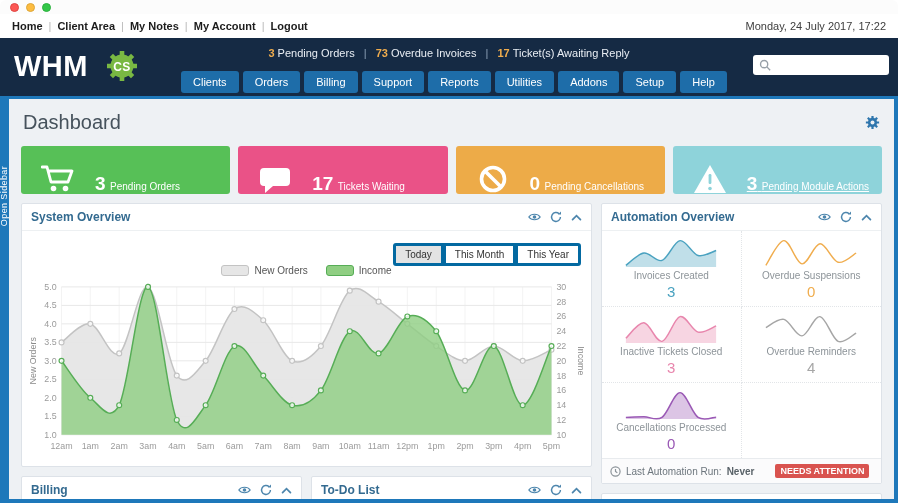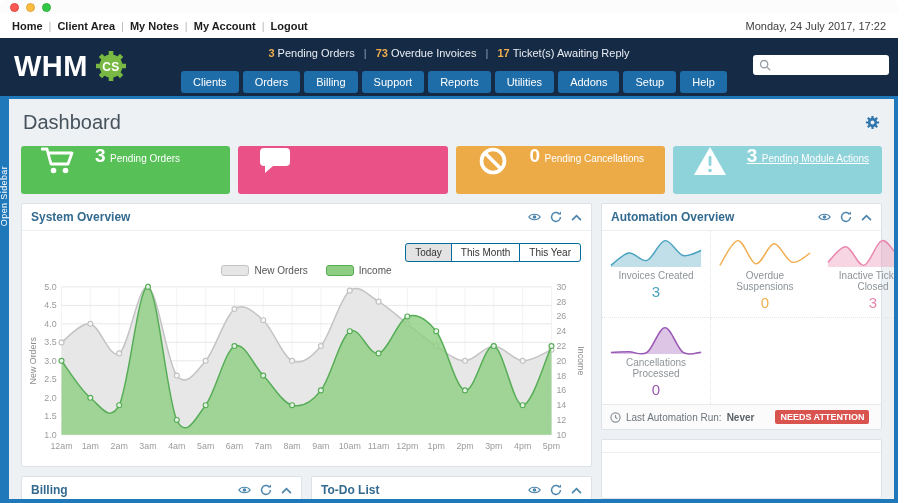--- a/index.html
+++ b/index.html
@@ -18,21 +18,21 @@
 
   
   .menubar{height:24px;display:flex;align-items:center;padding:0 12px;font-size:11px;background:#fff}
   .menubar .links{display:flex;gap:6px;align-items:center}
   .menubar .links a{color:#1c1c1c;font-weight:bold;text-decoration:none;cursor:pointer}
   .menubar .sep{color:#b9b9b9}
   .menubar .date{margin-left:auto;color:#3d3d3d}
 
   
   .darkhead{position:relative;height:58px;background:#152a44}
-  .logo{position:absolute;left:14px;top:11px;display:flex;align-items:center;gap:6px;color:#fff;
+  .logo{position:absolute;left:14px;top:11px;display:flex;align-items:center;gap:17px;color:#fff;
         font-size:29px;font-weight:bold;letter-spacing:.5px;cursor:pointer}
   .alerts{position:absolute;left:170px;right:170px;top:9px;text-align:center;font-size:11px;color:#e9eef4;white-space:nowrap}
   .alerts a{color:#e9eef4;text-decoration:none;cursor:pointer}
   .alerts b{color:#f0ad4e;margin-right:3px}
   .alerts .sep{color:#8ba0b6;margin:0 6px}
   .search{position:absolute;right:9px;top:17px;width:136px;height:20px;background:#fff;border-radius:3px;
           display:flex;align-items:center;padding:0 6px;gap:4px}
   .search input{border:none;outline:none;flex:1;min-width:0;font-size:11px;background:transparent;font-family:inherit}
   .nav{position:absolute;left:181px;bottom:3px;display:flex;gap:4px}
   .nav a{background:#1e6da9;color:#fff;font-size:11px;padding:5px 12px;border-radius:3px;text-decoration:none;cursor:pointer}
@@ -43,49 +43,49 @@
                justify-content:center;color:#fff;font-size:9px;cursor:pointer;z-index:3}
   .opensidebar span{transform:rotate(-90deg);white-space:nowrap;display:block;letter-spacing:.4px}
   .inner{position:relative;width:100%;height:100%;background:#eef1f4;overflow:hidden;padding:8px 12px}
 
   .pagehead{display:flex;align-items:center;justify-content:space-between;padding:4px 2px 12px}
   .pagehead h1{font-size:20px;font-weight:400;color:#46525c}
   .gearbtn{cursor:pointer}
 
   
   .stats{display:grid;grid-template-columns:repeat(4,1fr);gap:8px;margin-bottom:9px}
-  .stat{height:48px;border-radius:3px;color:#fff;display:flex;align-items:flex-start;cursor:pointer}
+  .stat{height:48px;border-radius:3px;color:#fff;display:flex;align-items:flex-end;cursor:pointer}
   .stat .ic{width:74px;display:flex;justify-content:center;align-items:center}
   .stat .num{font-size:19px;font-weight:bold;line-height:1}
   .stat .lbl{font-size:10px;margin-top:3px}
 
   
   .cols{display:grid;grid-template-columns:1fr 281px;gap:9px;align-items:start}
   .panel{background:#fff;border:1px solid #dde2e8;border-radius:2px}
   .panel-h{display:flex;align-items:center;padding:6px 9px;border-bottom:1px solid #edf0f2}
   .panel-h .pt{font-size:12px;font-weight:bold;color:#336a90}
   .hicons{margin-left:auto;display:flex;gap:9px;align-items:center;color:#4d86ad}
   .hicons svg{cursor:pointer}
   .panel-stub{min-height:60px}
 
   
   .sysbody{position:relative;padding:4px 6px 4px}
   .ranges{position:absolute;top:12px;right:10px;display:flex;z-index:2}
-  .ranges button{font-size:10px;padding:3px 9px;border:1px solid #0369a1;background:#fff;color:#333;
+  .ranges button{font-size:10px;padding:3px 9px;border:3px solid #0369a1;background:#fff;color:#333;
                  margin-left:-1px;cursor:pointer;font-family:inherit}
   .ranges button:first-child{border-radius:3px 0 0 3px;margin-left:0}
   .ranges button:last-child{border-radius:0 3px 3px 0}
   .ranges button.active{background:#e3e3e3}
   .legend{display:flex;justify-content:center;align-items:center;gap:18px;margin-top:28px;height:14px}
   .legend .li{font-size:10px;color:#555;display:flex;align-items:center}
   .legend .sw{width:28px;height:11px;border:1px solid;border-radius:3px;display:inline-block;margin-right:5px}
   #main-chart{width:100%;height:auto;margin-top:2px}
 
   
-  .autogrid{display:grid;grid-template-columns:1fr 1fr 1fr 1fr}
+  .autogrid{display:grid;grid-template-columns:1fr 1fr}
   .acell{padding:7px 6px 6px;text-align:center}
   .acell:nth-child(odd){border-right:1px dotted #e2e5e8}
   .acell:nth-child(-n+4){border-bottom:1px dotted #e2e5e8}
   .acell svg{margin:0 auto}
   .acell .albl{font-size:10px;color:#8d9499;margin-top:2px}
   .acell .aval{font-size:15px;margin-top:2px}
   .autofoot{display:flex;align-items:center;gap:5px;border-top:1px solid #e8ebee;background:#fbfbfc;
             padding:5px 8px;font-size:10px;color:#6d767d}
   .autofoot b{color:#5a6369}
   .badge{color:#fff;font-size:9px;font-weight:bold;padding:2px 5px;border-radius:2px;margin-left:16px}
@@ -204,20 +204,24 @@
           <span class="txt">
             <span class="num">3</span>
             <span class="lbl">Pending Orders</span>
           </span>
         </div>
         <div class="stat" style="background-color: rgb(234, 82, 135);">
           <span class="ic">
             <svg width="32" height="28" viewBox="0 0 32 28">
               <path d="M5 2h22a4 4 0 0 1 4 4v10a4 4 0 0 1-4 4H14l-8 7v-7H5a4 4 0 0 1-4-4V6a4 4 0 0 1 4-4z" fill="#fff"></path>
             </svg>
+          </span>
+          <span class="txt">
+            <span class="num">17</span>
+            <span class="lbl">Tickets Waiting</span>
           </span>
         </div>
         <div class="stat" style="background-color: rgb(237, 171, 72);">
           <span class="ic">
             <svg width="30" height="30" viewBox="0 0 30 30">
               <circle cx="15" cy="15" r="11.5" fill="none" stroke="#fff" stroke-width="3.6"></circle>
               <line x1="7.2" y1="7.2" x2="22.8" y2="22.8" stroke="#fff" stroke-width="3.6"></line>
             </svg>
           </span>
           <span class="txt">

